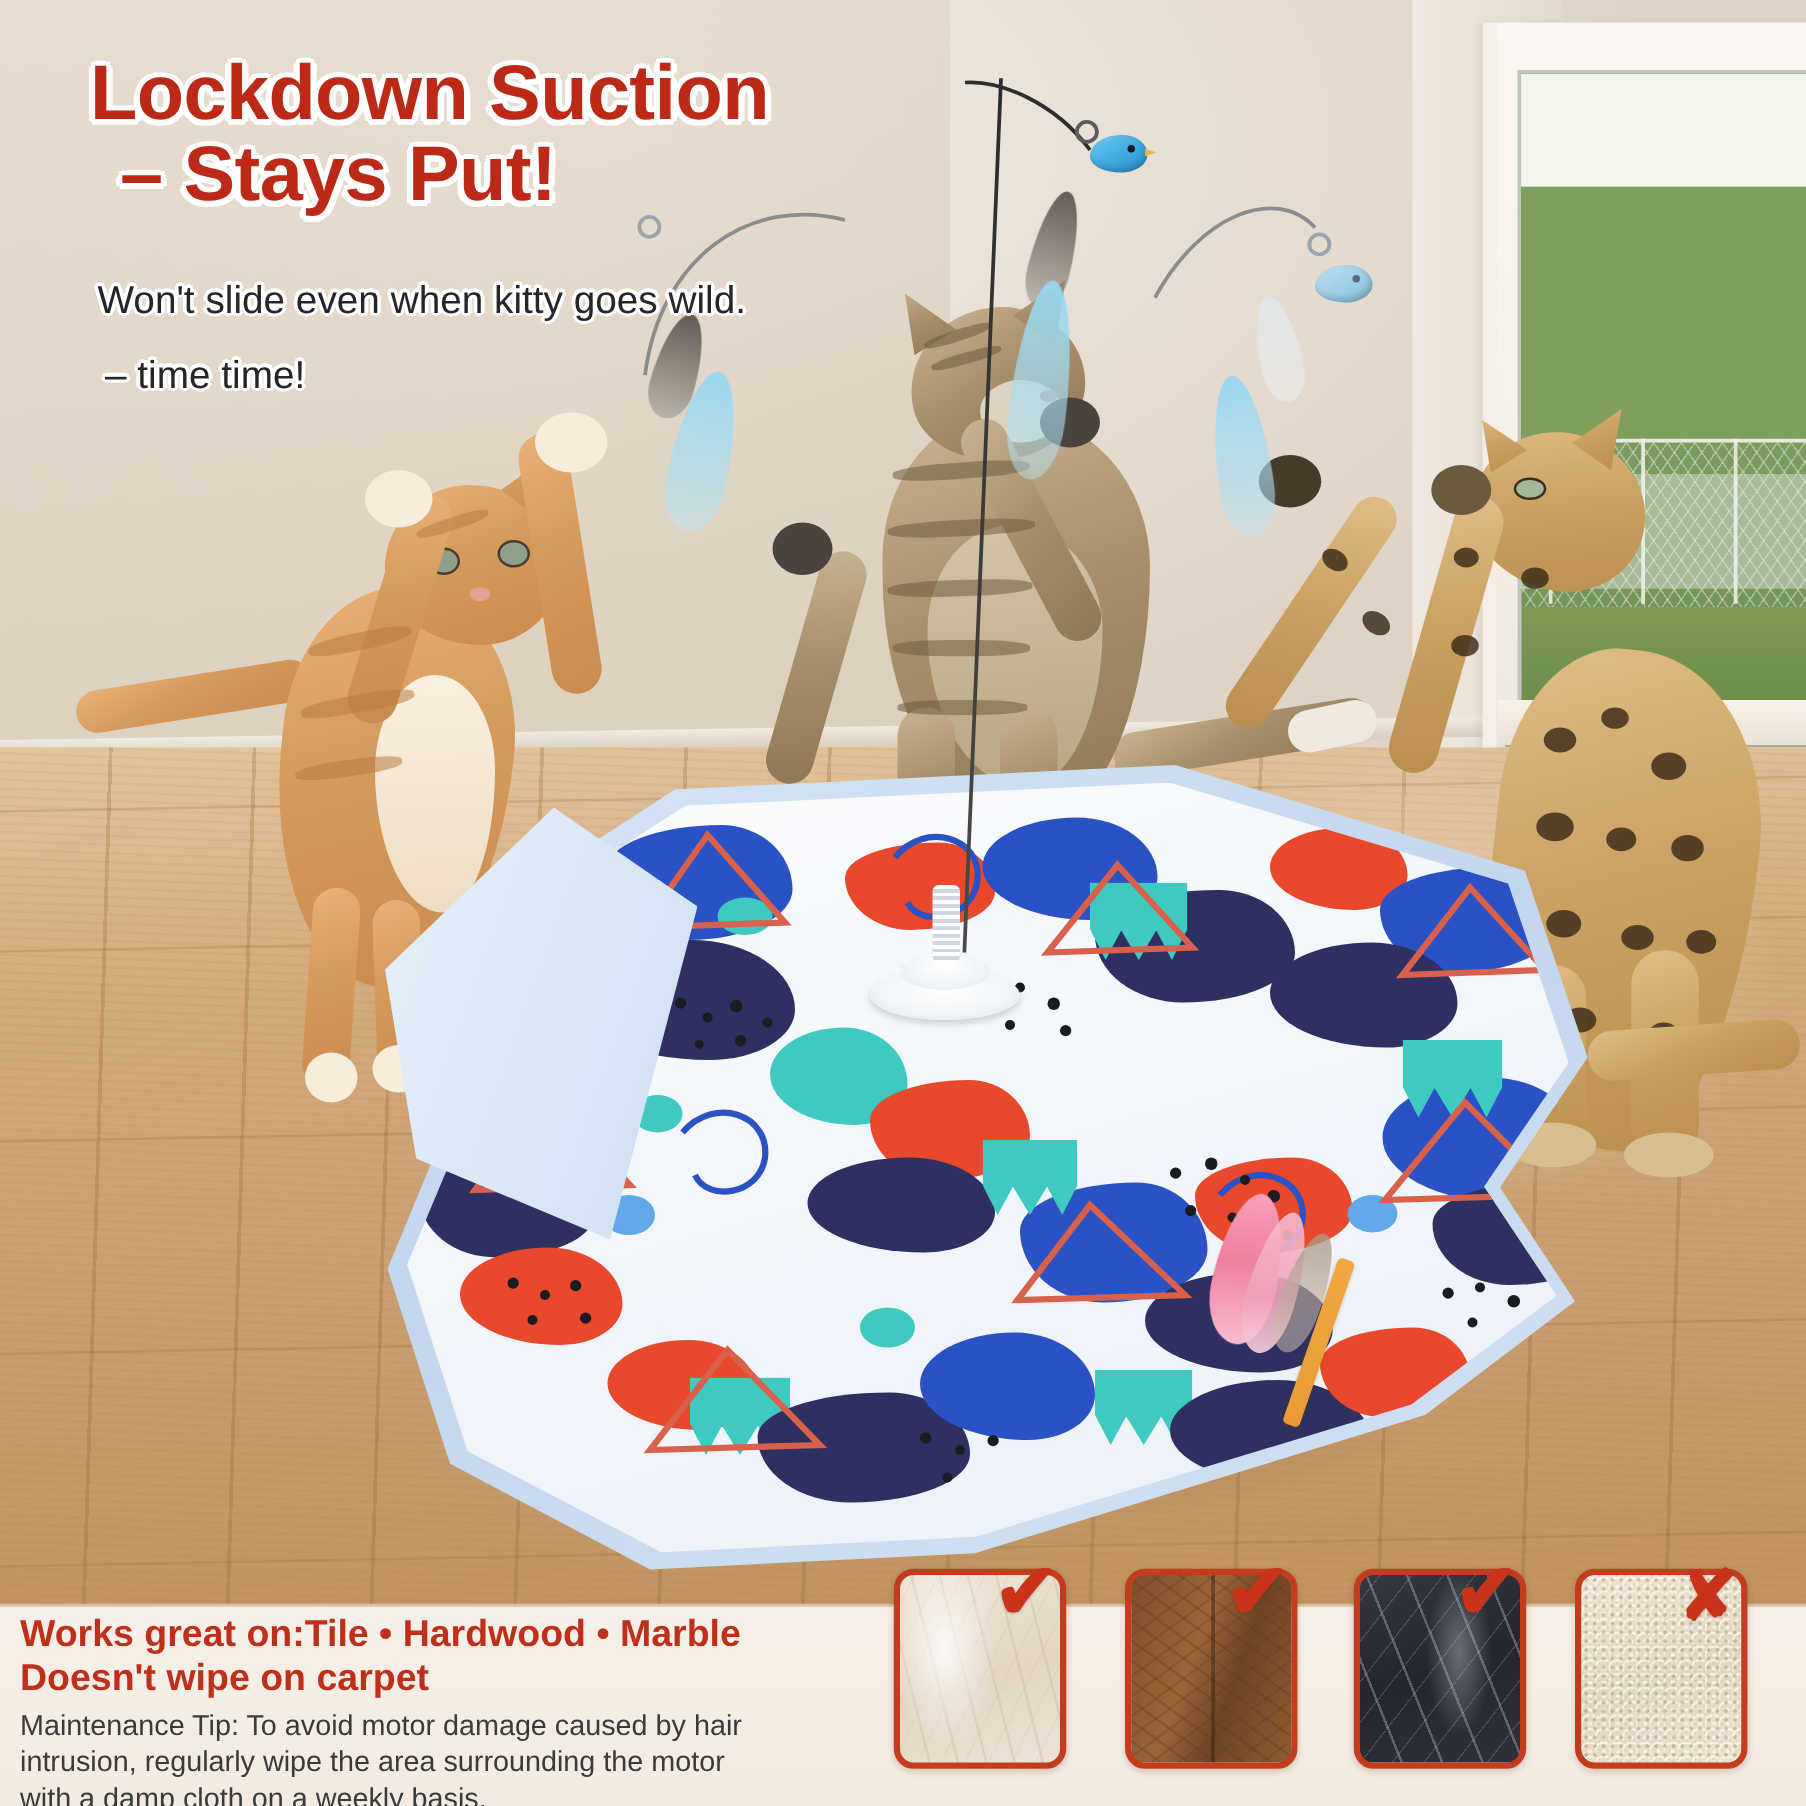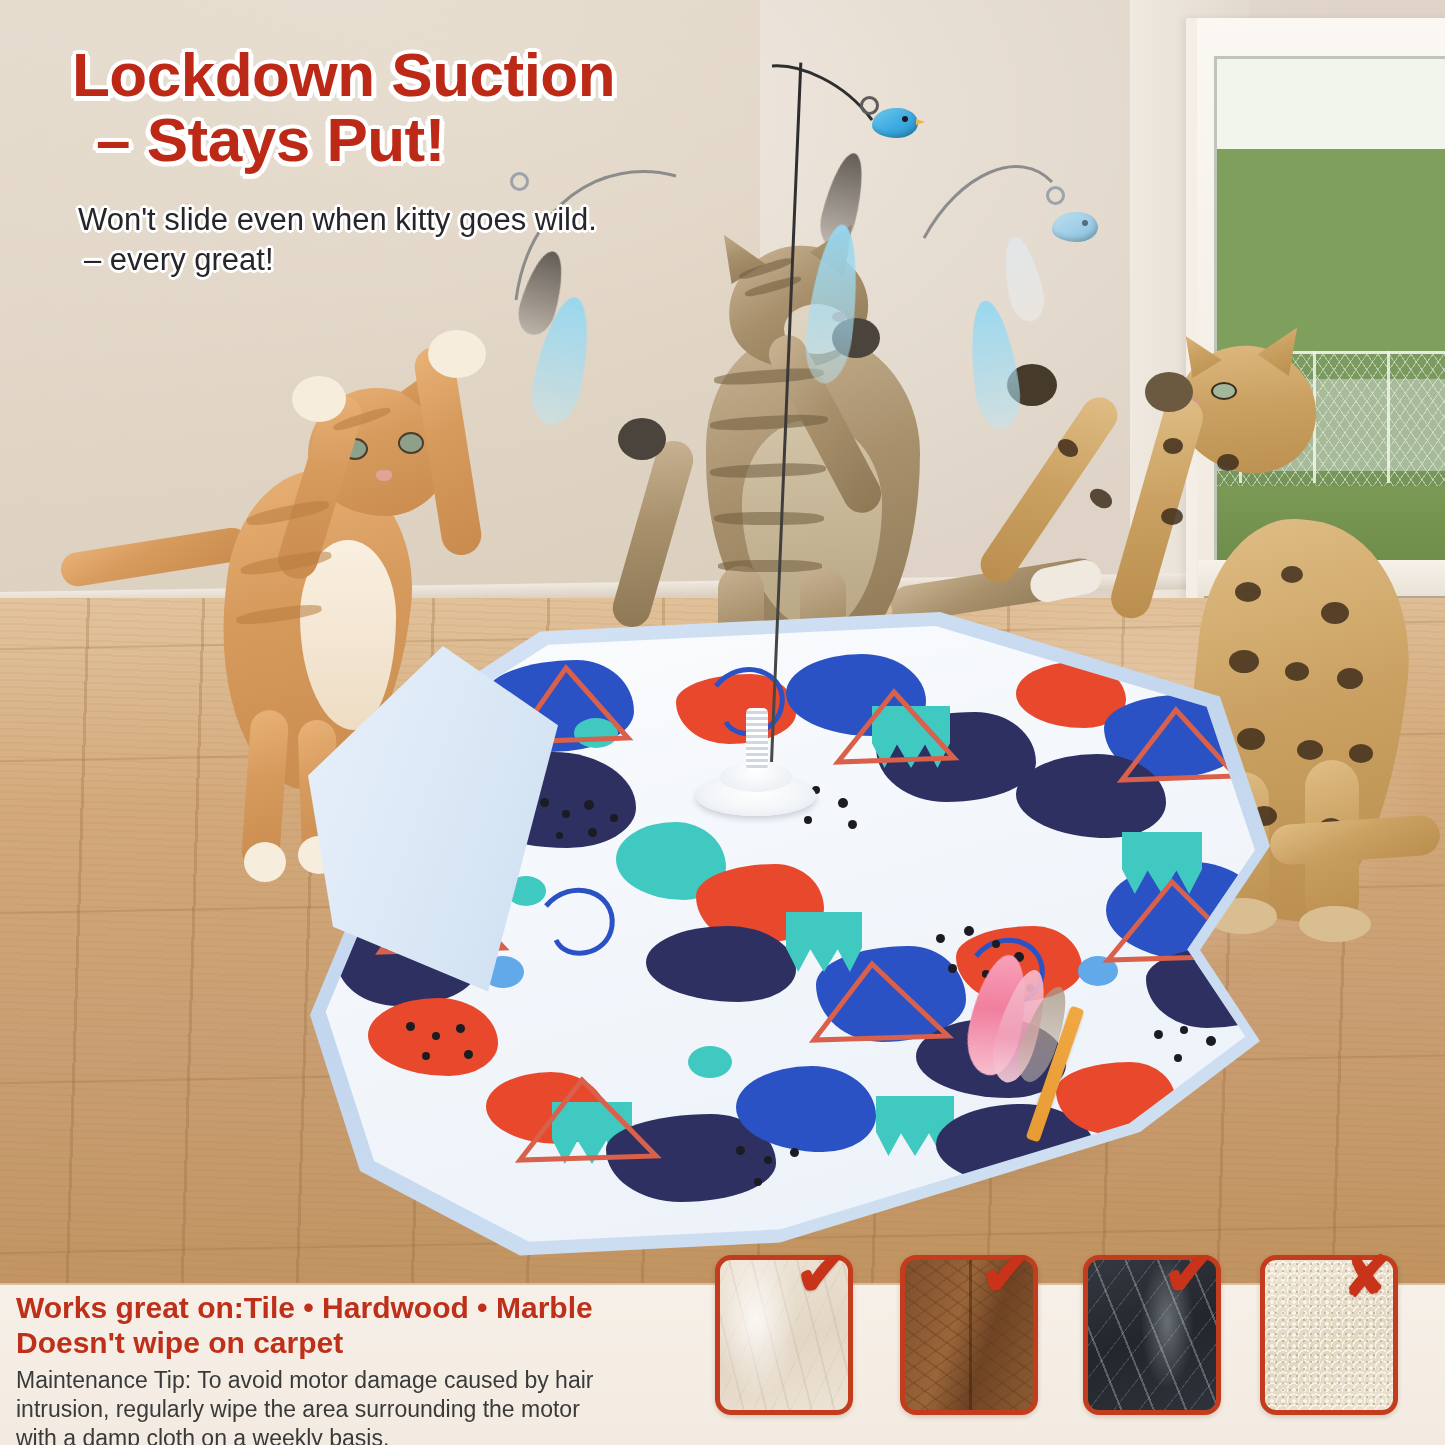--- a/index.html
+++ b/index.html
@@ -235,21 +235,21 @@
       0 2px 4px rgba(110,60,30,.18);
   }
   .headline .l2{display:block;margin-left:24px;}
   .subhead{
     position:absolute;left:78px;top:200px;width:620px;
     font-size:31px;line-height:1.28;color:#26262A;font-weight:400;
     text-shadow:
       -2px -2px 0 #fff, 2px -2px 0 #fff, -2px 2px 0 #fff, 2px 2px 0 #fff,
       -3px 0 0 #fff, 3px 0 0 #fff, 0 -3px 0 #fff, 0 3px 0 #fff;
   }
-  .subhead span{display:block;}
+  .subhead span{display:block;margin-top:20px;}
   .subhead .s3{margin-left:6px;}
 
   
   .banner{
     position:absolute;left:0;top:1283px;width:1445px;height:162px;
     background:linear-gradient(180deg,#F7F0E8 0%,#F3EBE1 100%);
     border-top:2px solid #D8BFA4;
   }
   .banner-head{
     position:absolute;left:16px;top:1290px;width:680px;
@@ -628,21 +628,21 @@
                 background:linear-gradient(170deg,rgba(170,150,132,.8),rgba(214,200,186,.5));
                 transform:rotate(20deg);"></div>
   </div>
 
   <div class="headline">
     <span>Lockdown Suction</span>
     <span class="l2">– Stays Put!</span>
   </div>
   <div class="subhead">
     <span>Won't slide even when kitty goes wild.</span>
-    <span class="s3">– every great!</span>
+    <span class="s3">– time time!</span>
   </div>
 
   <div class="banner"></div>
   <div class="banner-head">
     <span>Works great on:Tile • Hardwood • Marble</span>
     <span>Doesn't wipe on carpet</span>
   </div>
   <div class="banner-sub">
     <span>Maintenance Tip: To avoid motor damage caused by hair</span>
     <span>intrusion, regularly wipe the area surrounding the motor</span>

